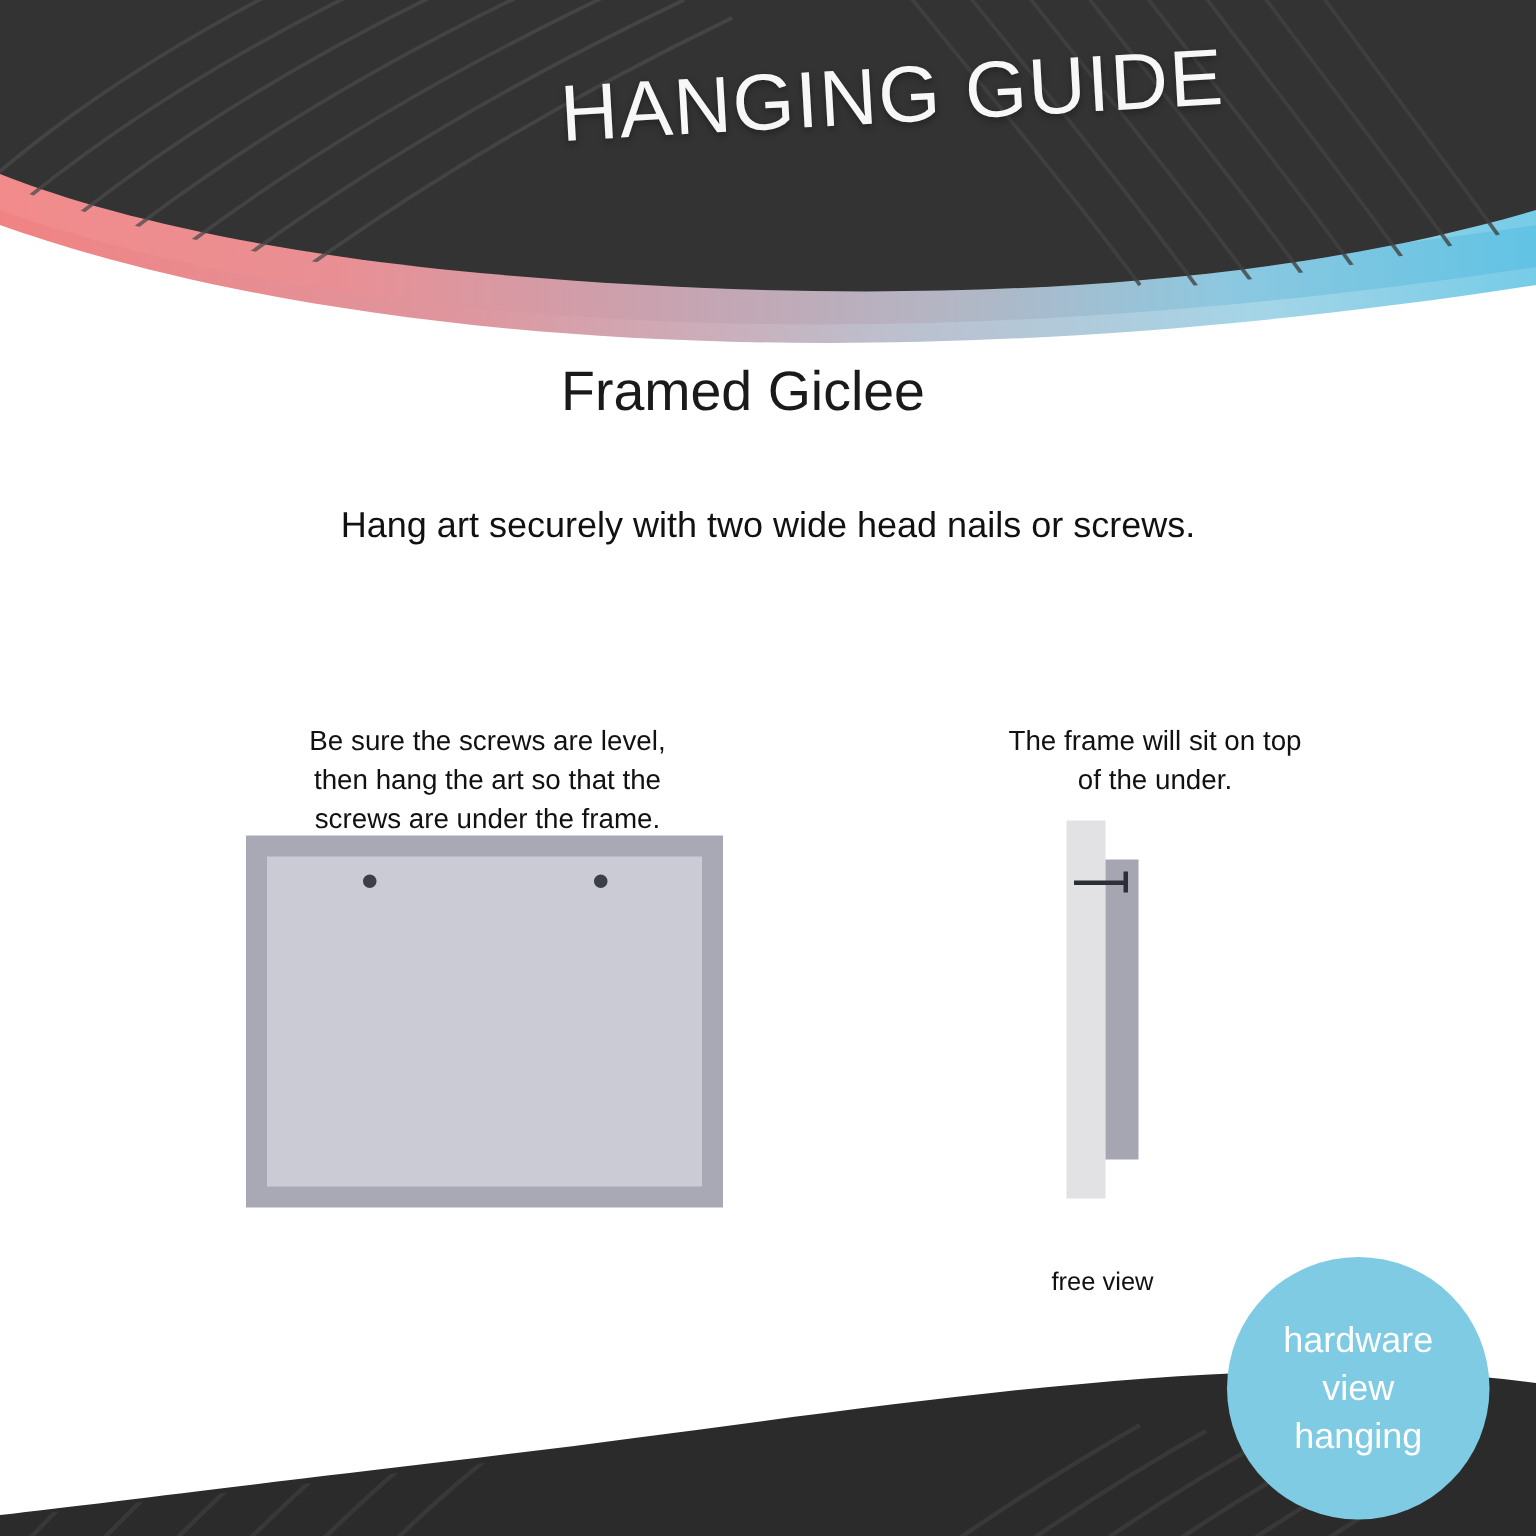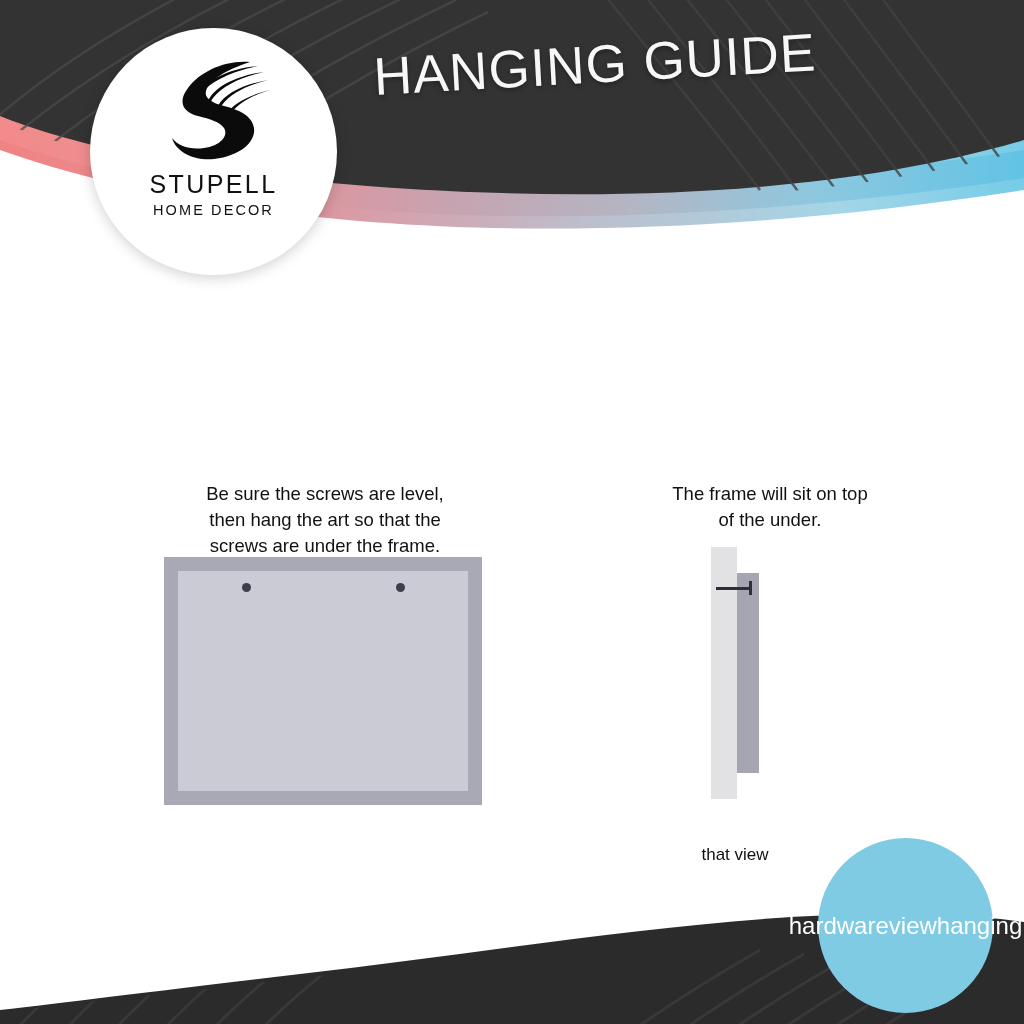--- a/index.html
+++ b/index.html
@@ -181,21 +181,21 @@
   }
 
   
   #hardware-badge {
     position:absolute;
     left:818px; top:838px;
     width:175px; height:175px;
     border-radius:50%;
     background:#7ecbe3;
     display:flex;
-    flex-direction:row;
+    flex-direction:column;
     align-items:center;
     justify-content:center;
     z-index:40;
   }
   .badge-line {
     color:#ffffff;
     font-size:24px;
     line-height:32px;
     font-weight:400;
     text-align:center;
@@ -267,42 +267,26 @@
       <path d="M180,1110 C260,1028 322,966 404,916"></path>
       <path d="M520,1120 C600,1048 680,996 760,950"></path>
       <path d="M560,1126 C642,1054 722,1000 804,954"></path>
       <path d="M600,1132 C684,1060 764,1004 848,958"></path>
       <path d="M640,1136 C726,1066 806,1008 892,962"></path>
       <path d="M680,1140 C768,1072 848,1012 936,966"></path>
       <path d="M720,1144 C810,1078 890,1016 980,970"></path>
     </g>
   </svg>
 
-  <div id="logo-badge">
-    <svg id="logo-mark" viewBox="0 0 120 112" xmlns="http://www.w3.org/2000/svg">
-      <path d="M96,8 C70,6 46,18 34,34 C24,47 28,58 44,62 C56,65 66,68 70,74
-               C75,82 66,92 50,94 C36,96 24,92 18,84 C22,98 40,107 60,105
-               C86,102 102,88 100,74 C98,62 86,56 70,52 C58,49 50,44 52,37
-               C55,26 72,16 96,8 Z" fill="#0b0b0b"></path>
-      <path d="M104,12 C76,14 52,26 44,40 C39,49 44,56 56,59
-               C44,54 42,47 48,39 C58,26 80,17 104,12 Z" fill="#0b0b0b"></path>
-      <path d="M110,18 C84,21 62,32 55,45 C51,53 55,59 64,62
-               C55,57 54,51 59,44 C69,31 88,23 110,18 Z" fill="#0b0b0b"></path>
-      <path d="M114,26 C90,30 70,40 64,52 C61,59 64,64 72,67
-               C65,62 64,57 68,51 C77,39 94,31 114,26 Z" fill="#0b0b0b"></path>
-      <path d="M116,36 C95,41 78,50 73,60 C70,66 73,71 80,73
-               C74,69 73,64 77,59 C85,49 99,41 116,36 Z" fill="#0b0b0b"></path>
-    </svg>
-    <div class="logo-name">STUPELL</div>
-    <div class="logo-sub">HOME DECOR</div>
-  </div>
 
   <div id="header-title">HANGING GUIDE</div>
 
-
+  <div id="product-title">Framed Giclee</div>
+
+  <div id="lead-line">Hang art securely with two wide head nails or screws.</div>
 
   <div class="panel" id="panel-front">
     <div class="panel-caption">Be sure the screws are level,
 then hang the art so that the
 screws are under the frame.</div>
   </div>
 
   <div id="front-frame">
     <div id="front-frame-inner"></div>
   </div>
@@ -311,21 +295,21 @@
 
   <div class="panel" id="panel-side">
     <div class="panel-caption">The frame will sit on top
 of the under.</div>
   </div>
 
   <div id="side-wall"></div>
   <div id="side-frame"></div>
   <div id="side-nail"></div>
   <div id="side-nail-head"></div>
-  <div id="side-view-label">that view</div>
+  <div id="side-view-label">free view</div>
 
   <div id="hardware-badge">
     <div class="badge-line">hardware</div>
     <div class="badge-line">view</div>
     <div class="badge-line">hanging</div>
   </div>
 
 </div>
 
 </body></html>

